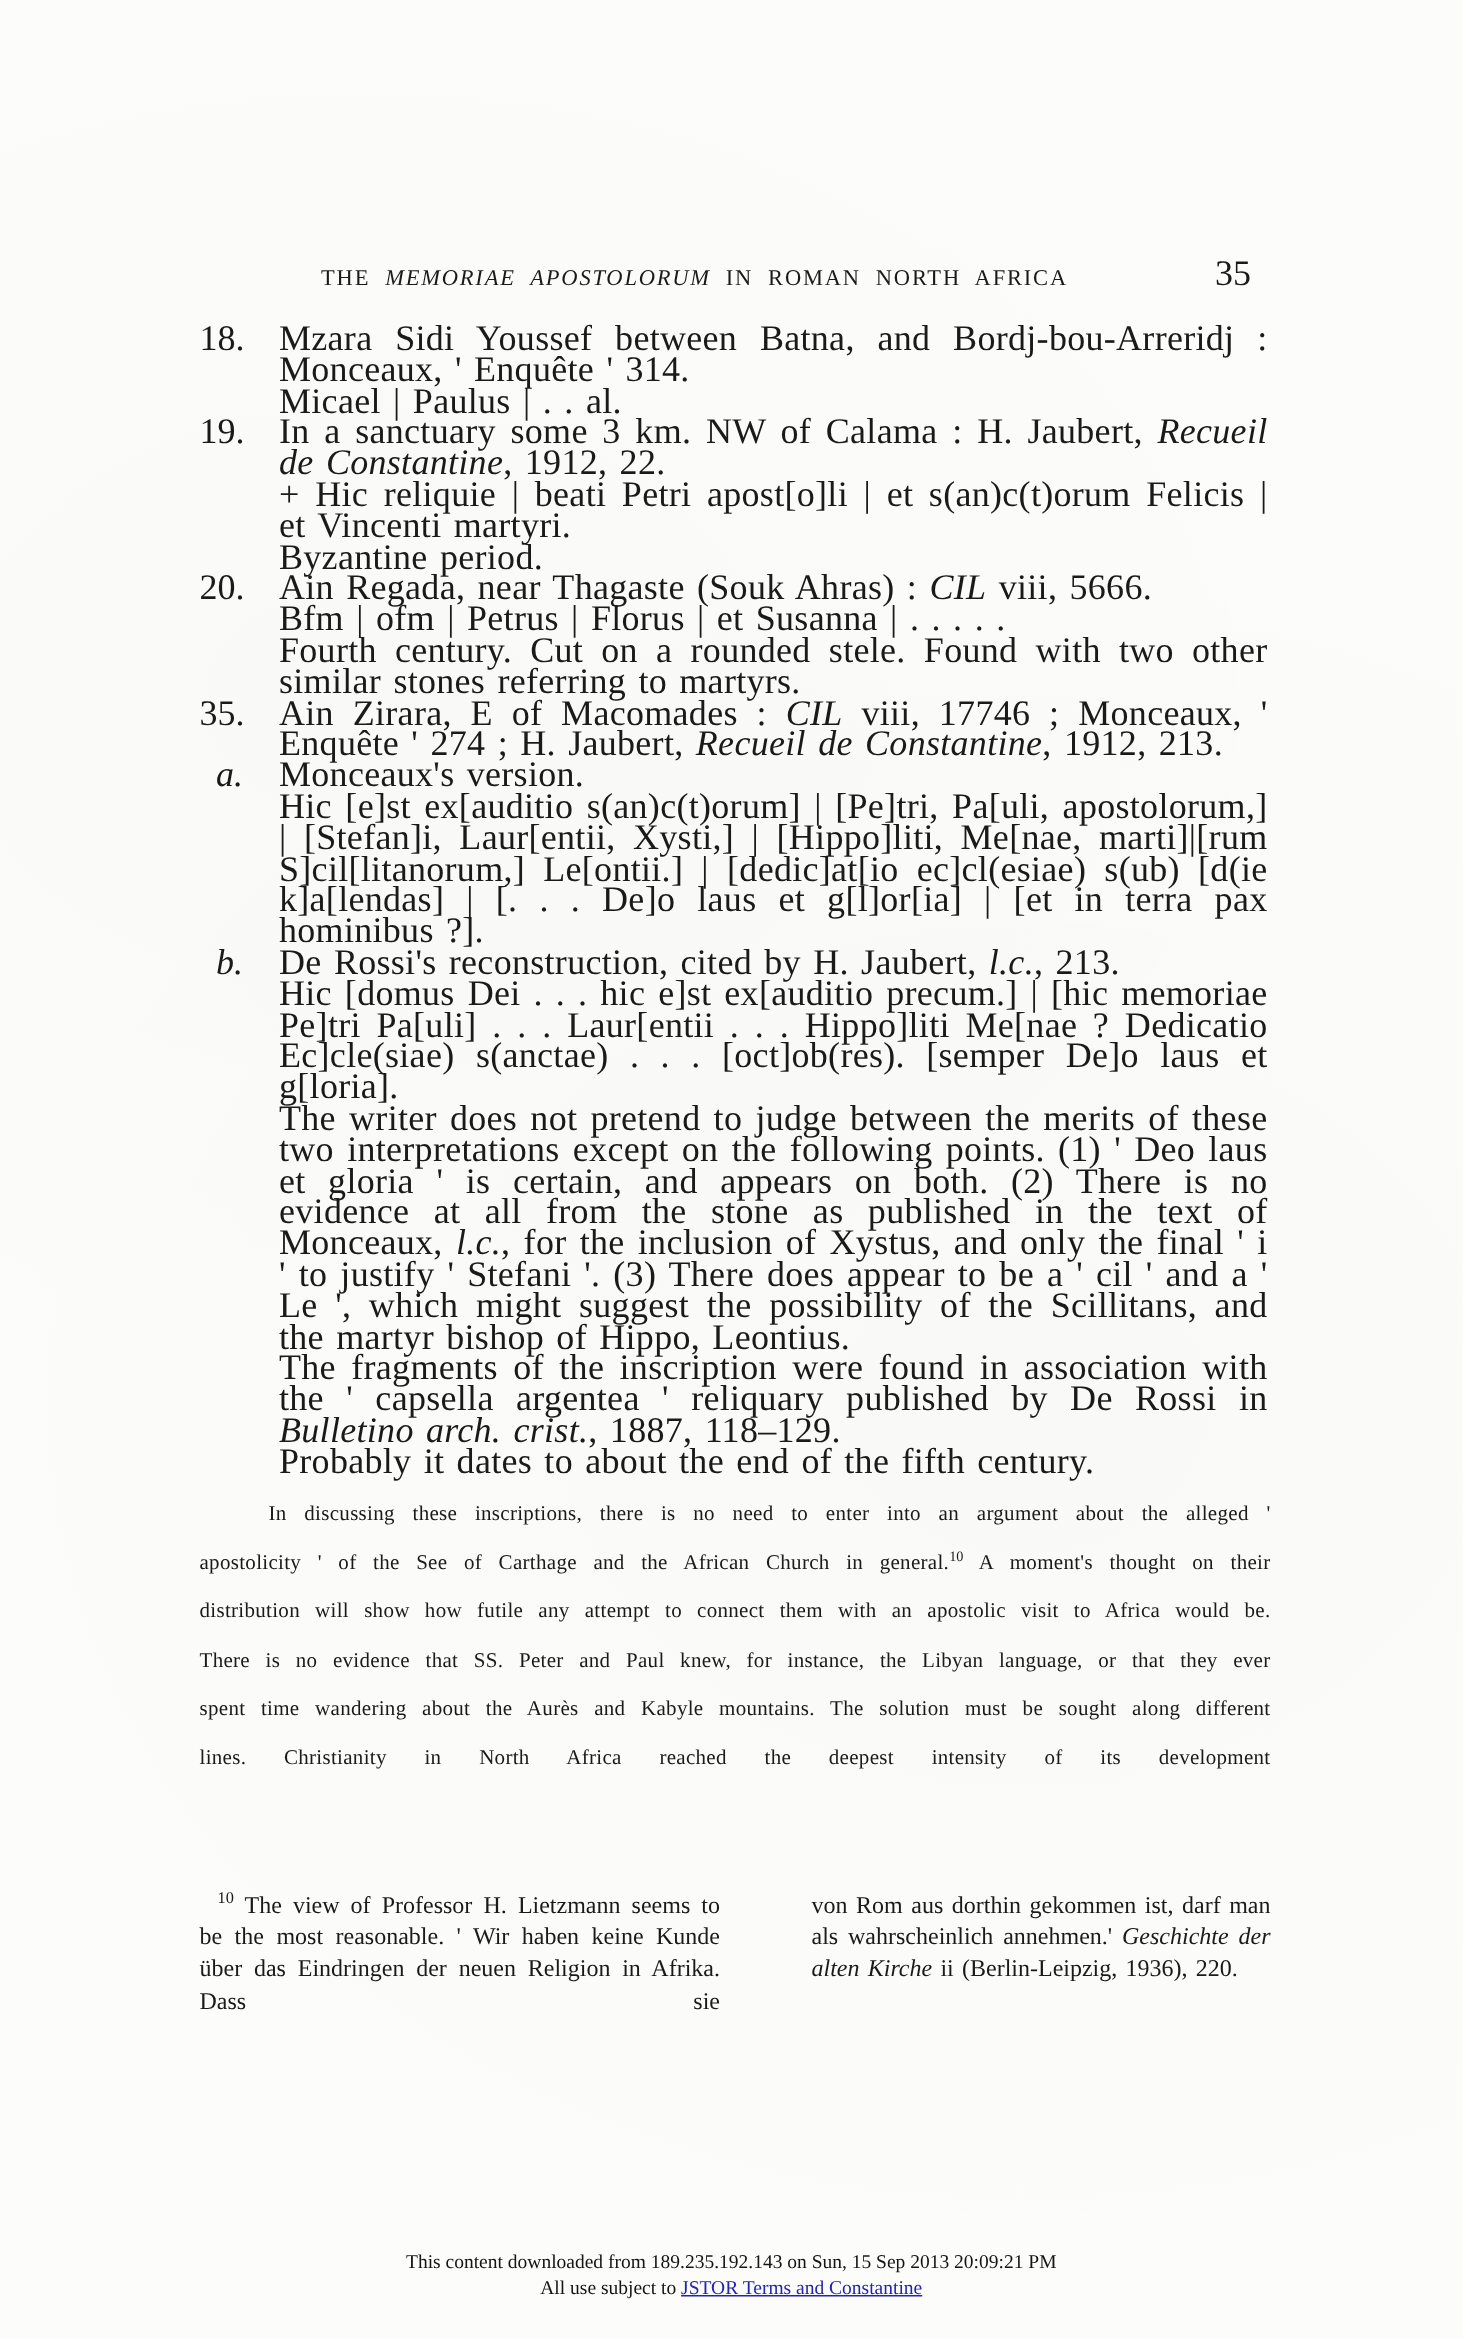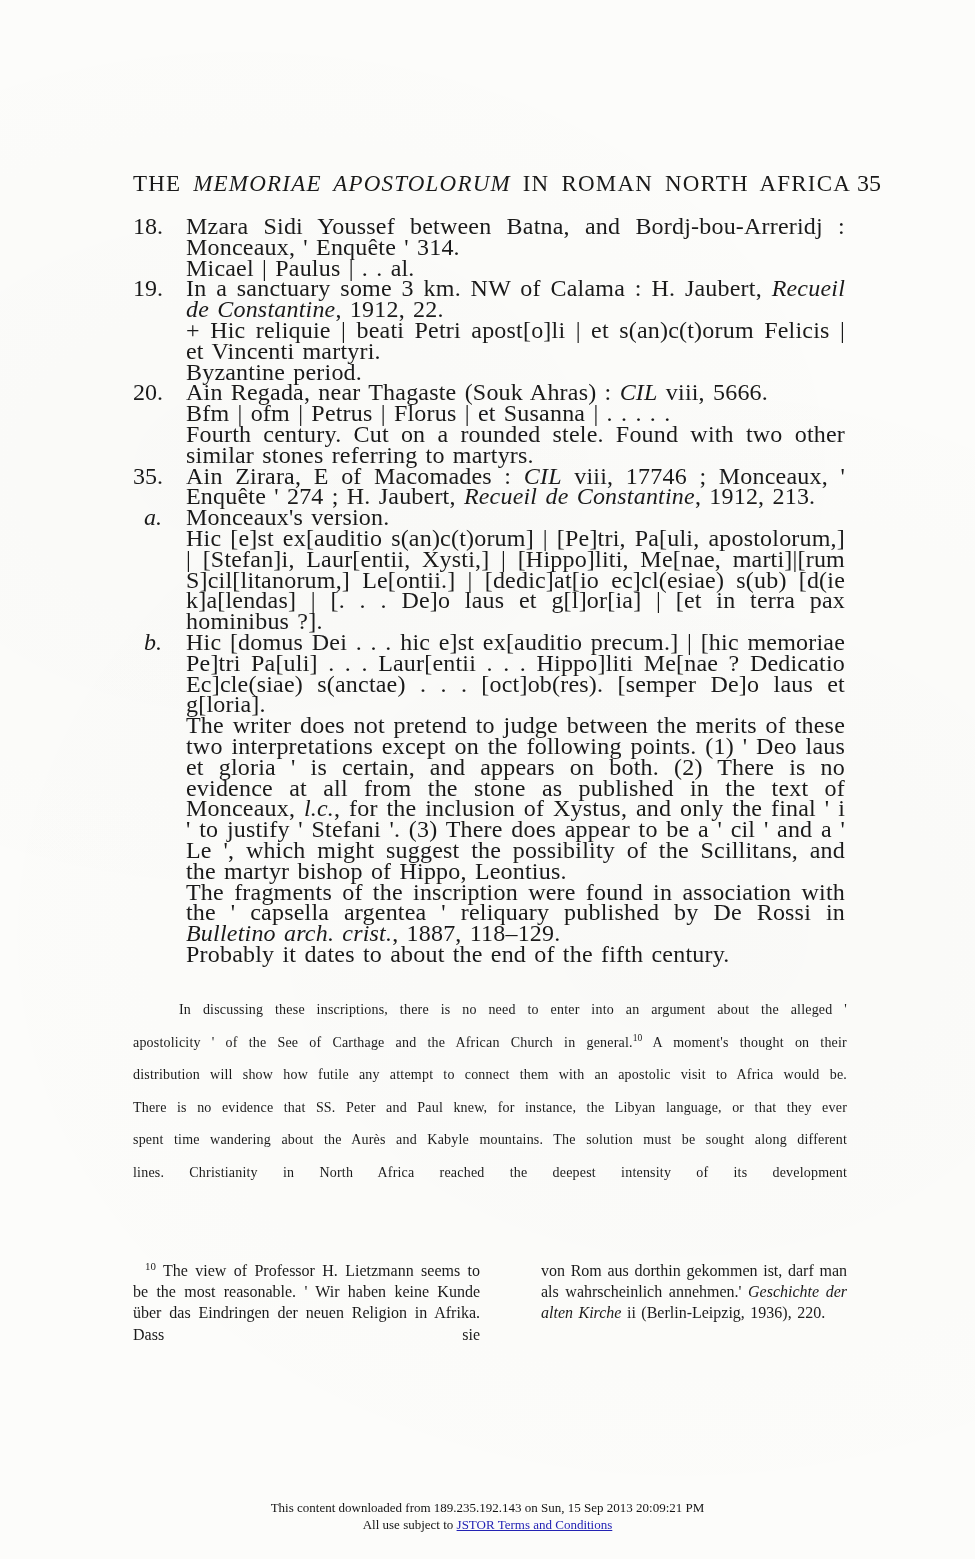--- a/index.html
+++ b/index.html
@@ -14,21 +14,21 @@
     -webkit-font-smoothing:antialiased;
   }
   .page{position:absolute;inset:0;}
 
   
   .runhead{
     position:absolute;top:170px;left:133px;width:712px;
     display:flex;align-items:baseline;
   }
   .rh-text{
-    flex:1;text-align:center;font-size:23px;letter-spacing:1.2px;word-spacing:5px;
+    flex:1;text-align:center;font-size:15px;letter-spacing:1.2px;word-spacing:5px;
     white-space:nowrap;
   }
   .rh-text i{font-style:italic;}
   .pageno{font-size:24px;margin-left:6px;width:46px;text-align:center;}
 
   
   .catalog{
     position:absolute;top:216px;left:133px;width:712px;
     font-size:24px;line-height:20.8px;
   }
@@ -112,35 +112,36 @@
       <div class="entry-label">a.</div>
       <div class="entry-body">
           <p>Monceaux's version.</p>
           <p>Hic [e]st ex[auditio s(an)c(t)orum] | [Pe]tri, Pa[uli, apostolorum,] | [Stefan]i, Laur[entii, Xysti,] | [Hippo]liti, Me[nae, marti]|[rum S]cil[litanorum,] Le[ontii.] | [dedic]at[io ec]cl(esiae) s(ub) [d(ie k]a[lendas] | [. . . De]o laus et g[l]or[ia] | [et in terra pax hominibus ?].</p>
         </div>
     </div>
 
     <div class="entry alpha">
       <div class="entry-label">b.</div>
       <div class="entry-body">
+          <p>De Rossi's reconstruction, cited by H. Jaubert, <i>l.c.</i>, 213.</p>
           <p>Hic [domus Dei . . . hic e]st ex[auditio precum.] | [hic memoriae Pe]tri Pa[uli] . . . Laur[entii . . . Hippo]liti Me[nae ?   Dedicatio Ec]cle(siae) s(anctae) . . . [oct]ob(res).  [semper De]o laus et g[loria].</p>
           <p>The writer does not pretend to judge between the merits of these two interpretations except on the following points.  (1) ' Deo laus et gloria ' is certain, and appears on both.  (2) There is no evidence at all from the stone as published in the text of Monceaux, <i>l.c.</i>, for the inclusion of Xystus, and only the final ' i ' to justify ' Stefani '.  (3) There does appear to be a ' cil ' and a ' Le ', which might suggest the possibility of the Scillitans, and the martyr bishop of Hippo, Leontius.</p>
           <p>The fragments of the inscription were found in association with the ' capsella argentea ' reliquary published by De Rossi in <i>Bulletino arch. crist.</i>, 1887, 118–129.</p>
           <p>Probably it dates to about the end of the fifth century.</p>
         </div>
     </div>
   </section>
 
   <section class="discussion">
     <p class="lead">In discussing these inscriptions, there is no need to enter into an argument about the alleged ' apostolicity ' of the See of Carthage and the African Church in general.<sup>10</sup>  A moment's thought on their distribution will show how futile any attempt to connect them with an apostolic visit to Africa would be.  There is no evidence that SS. Peter and Paul knew, for instance, the Libyan language, or that they ever spent time wandering about the Aurès and Kabyle mountains.  The solution must be sought along different lines.  Christianity in North Africa reached the deepest intensity of its development</p>
   </section>
 
   <section class="footnotes">
     <div class="fn-col fn-left"><sup>10</sup> The view of Professor H. Lietzmann seems to be the most reasonable.  ' Wir haben keine Kunde über das Eindringen der neuen Religion in Afrika.  Dass sie</div>
     <div class="fn-col fn-right">von Rom aus dorthin gekommen ist, darf man als wahrscheinlich annehmen.' <i>Geschichte der alten Kirche</i> ii (Berlin-Leipzig, 1936), 220.</div>
   </section>
 
   <footer class="jstor">
     <div>This content downloaded from 189.235.192.143 on Sun, 15 Sep 2013 20:09:21 PM</div>
-    <div><span>All use subject to </span><a class="jstor-link" href="#">JSTOR Terms and Conditions</a></div>
+    <div><span>All use subject to </span><a class="jstor-link" href="#">JSTOR Terms and Constantine</a></div>
   </footer>
 
 </div>
 
 </body></html>

